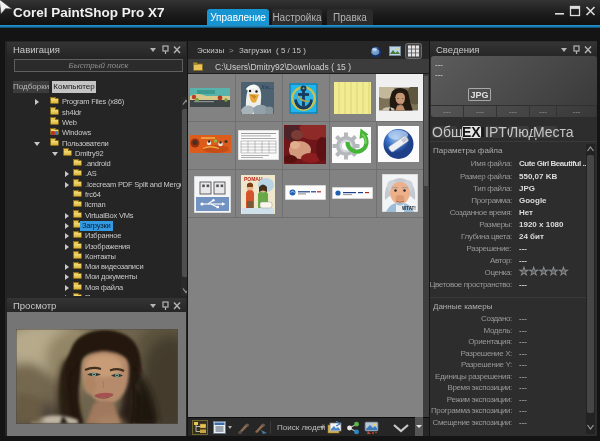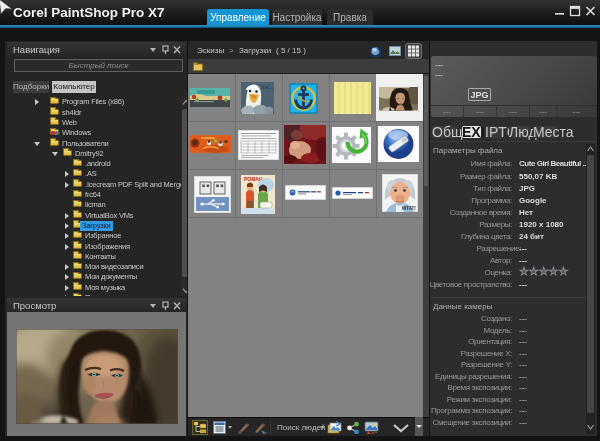--- a/index.html
+++ b/index.html
@@ -151,21 +151,21 @@
         <div class="fold" style="left:68px;top:155.8px"></div>
         <div class="trow" style="left:80px;top:154.8px">Контакты</div>
         <div class="arr r" style="left:60px;top:167.10000000000002px"></div>
         <div class="fold" style="left:68px;top:166.10000000000002px"></div>
         <div class="trow" style="left:80px;top:165.10000000000002px">Мои видеозаписи</div>
         <div class="arr r" style="left:60px;top:177.40000000000003px"></div>
         <div class="fold" style="left:68px;top:176.40000000000003px"></div>
         <div class="trow" style="left:80px;top:175.40000000000003px">Мои документы</div>
         <div class="arr r" style="left:60px;top:187.70000000000002px"></div>
         <div class="fold" style="left:68px;top:186.70000000000002px"></div>
-        <div class="trow" style="left:80px;top:185.70000000000002px">Моя музыка</div>
+        <div class="trow" style="left:80px;top:185.70000000000002px">Моя файла</div>
         <div class="arr r" style="left:60px;top:198.00000000000003px"></div>
         <div class="fold" style="left:68px;top:197.00000000000003px"></div>
         <div class="trow" style="left:80px;top:196.00000000000003px">Проверка</div>
       </div>
     <div id="treescroll" class="abs">
         <div id="treethumb"></div>
       <svg class="abs" style="left:1px;top:2px" width="8" height="7">
           <path d="M1,5.5 L4,1.5 L7,5.5" fill="none" stroke="#9a9a9a" stroke-width="1.2"></path>
         </svg>
       <svg class="abs" style="left:1px;top:190px" width="8" height="7">
@@ -281,20 +281,21 @@
               <rect x="8.8" y="8.8" width="3.2" height="3.2"></rect>
             </g>
           </g>
         </svg>
     </div>
     <div id="pathbar" class="abs">
       <svg class="abs" style="left:5px;top:3px" width="10" height="9">
           <rect x="0.5" y="2" width="9" height="6.5" fill="#e8c45a" stroke="#8a6d1c" stroke-width="0.8"></rect>
           <path d="M0.5,2 L0.5,0.8 L4,0.8 L5,2 Z" fill="#d9b43a" stroke="#8a6d1c" stroke-width="0.8"></path>
         </svg>
+      <span class="abs" style="left:27px;top:3px">C:\Users\Dmitry92\Downloads ( 15 )</span>
     </div>
     <div id="gridarea" class="abs">
       <div class="vline" style="left:47px"></div>
       <div class="vline" style="left:94px"></div>
       <div class="vline" style="left:141px"></div>
       <div class="vline" style="left:188px"></div>
       <div class="hline" style="top:47px"></div>
       <div class="hline" style="top:95px"></div>
       <div class="hline" style="top:143px"></div>
 
@@ -584,20 +585,29 @@
       <svg class="abs" style="left:205px;top:6px" width="16" height="9">
           <path d="M1,1 L8,7 L15,1" fill="none" stroke="#c8c8c8" stroke-width="2.2"></path>
         </svg>
     </div>
 
     <div class="abs" style="left:227px;top:376px;width:8px;height:19px;background:#555"></div>
     <div class="abs" style="left:228px;top:384px;width:0;height:0;border-top:3.5px solid #e8e8e8;border-left:3px solid transparent;border-right:3px solid transparent"></div>
   </div>
 
   <div id="rightcol" class="abs">
+    <div class="abs phead" style="left:0;top:1px;width:167px;height:15px">
+        <span class="t">Сведения</span>
+        <svg class="picons2" width="34" height="10" viewBox="0 0 34 10">
+          <path d="M1,3 L7,3 L4,7 Z" fill="#b4b4b4"></path>
+          <rect x="14" y="1" width="5" height="5" fill="none" stroke="#b4b4b4" stroke-width="1.2"></rect>
+          <line x1="16.5" y1="6" x2="16.5" y2="9" stroke="#b4b4b4" stroke-width="1.2"></line>
+          <path d="M25,1.5 L31,8 M31,1.5 L25,8" stroke="#b4b4b4" stroke-width="1.4"></path>
+        </svg>
+      </div>
     <div id="prevbox" class="abs">
       <div class="abs" style="left:4px;top:4px;font-size:8px;font-weight:bold">---</div>
       <div class="abs" style="left:4px;top:14px;font-size:8px;font-weight:bold">---</div>
       <div id="jpglbl">JPG</div>
       <div id="pbcells">
           <div class="pbc" style="left:0px;width:33px">---</div>
           <div class="pbc" style="left:33px;width:33px">---</div>
           <div class="pbc" style="left:66px;width:33px">---</div>
           <div class="pbc" style="left:99px;width:27px">---</div>
           <div class="pbc" style="left:126px;width:40px">---</div>
@@ -618,21 +628,21 @@
         <div class="plbl2" style="right:85px;top:41.599999999999994px">Тип файла:</div>
         <div class="pval" style="top:41.599999999999994px">JPG</div>
         <div class="plbl2" style="right:85px;top:53.699999999999996px">Программа:</div>
         <div class="pval" style="top:53.699999999999996px">Google</div>
         <div class="plbl2" style="right:85px;top:65.8px">Созданное время:</div>
         <div class="pval" style="top:65.8px">Нет</div>
         <div class="plbl2" style="right:85px;top:77.9px">Размеры:</div>
         <div class="pval" style="top:77.9px">1920 x 1080</div>
         <div class="plbl2" style="right:85px;top:90px">Глубина цвета:</div>
         <div class="pval" style="top:90px">24 бит</div>
-        <div class="plbl2" style="right:76px;top:102.1px">Разрешение:</div>
+        <div class="plbl2" style="right:86px;top:102.1px">Разрешение:</div>
         <div class="pval" style="top:102.1px">---</div>
         <div class="plbl2" style="right:85px;top:114.19999999999999px">Автор:</div>
         <div class="pval" style="top:114.19999999999999px">---</div>
         <div class="plbl2" style="right:85px;top:126.29999999999998px">Оценка:</div>
         <div class="pval" style="top:123.29999999999998px;font-size:11px;font-weight:normal;color:#55585b;-webkit-text-stroke:0.8px #8e9194;letter-spacing:0px">★★★★★</div>
         <div class="plbl2" style="right:85px;top:138.4px">Цветовое пространство:</div>
         <div class="pval" style="top:138.4px">---</div>
         <div class="abs" style="left:0;top:155px;width:160px;height:1px;background:#3a3a3a"></div>
         <div class="sect" style="top:160px">Данные камеры</div>
         <div class="plbl2" style="right:85px;top:172px">Создано:</div>

